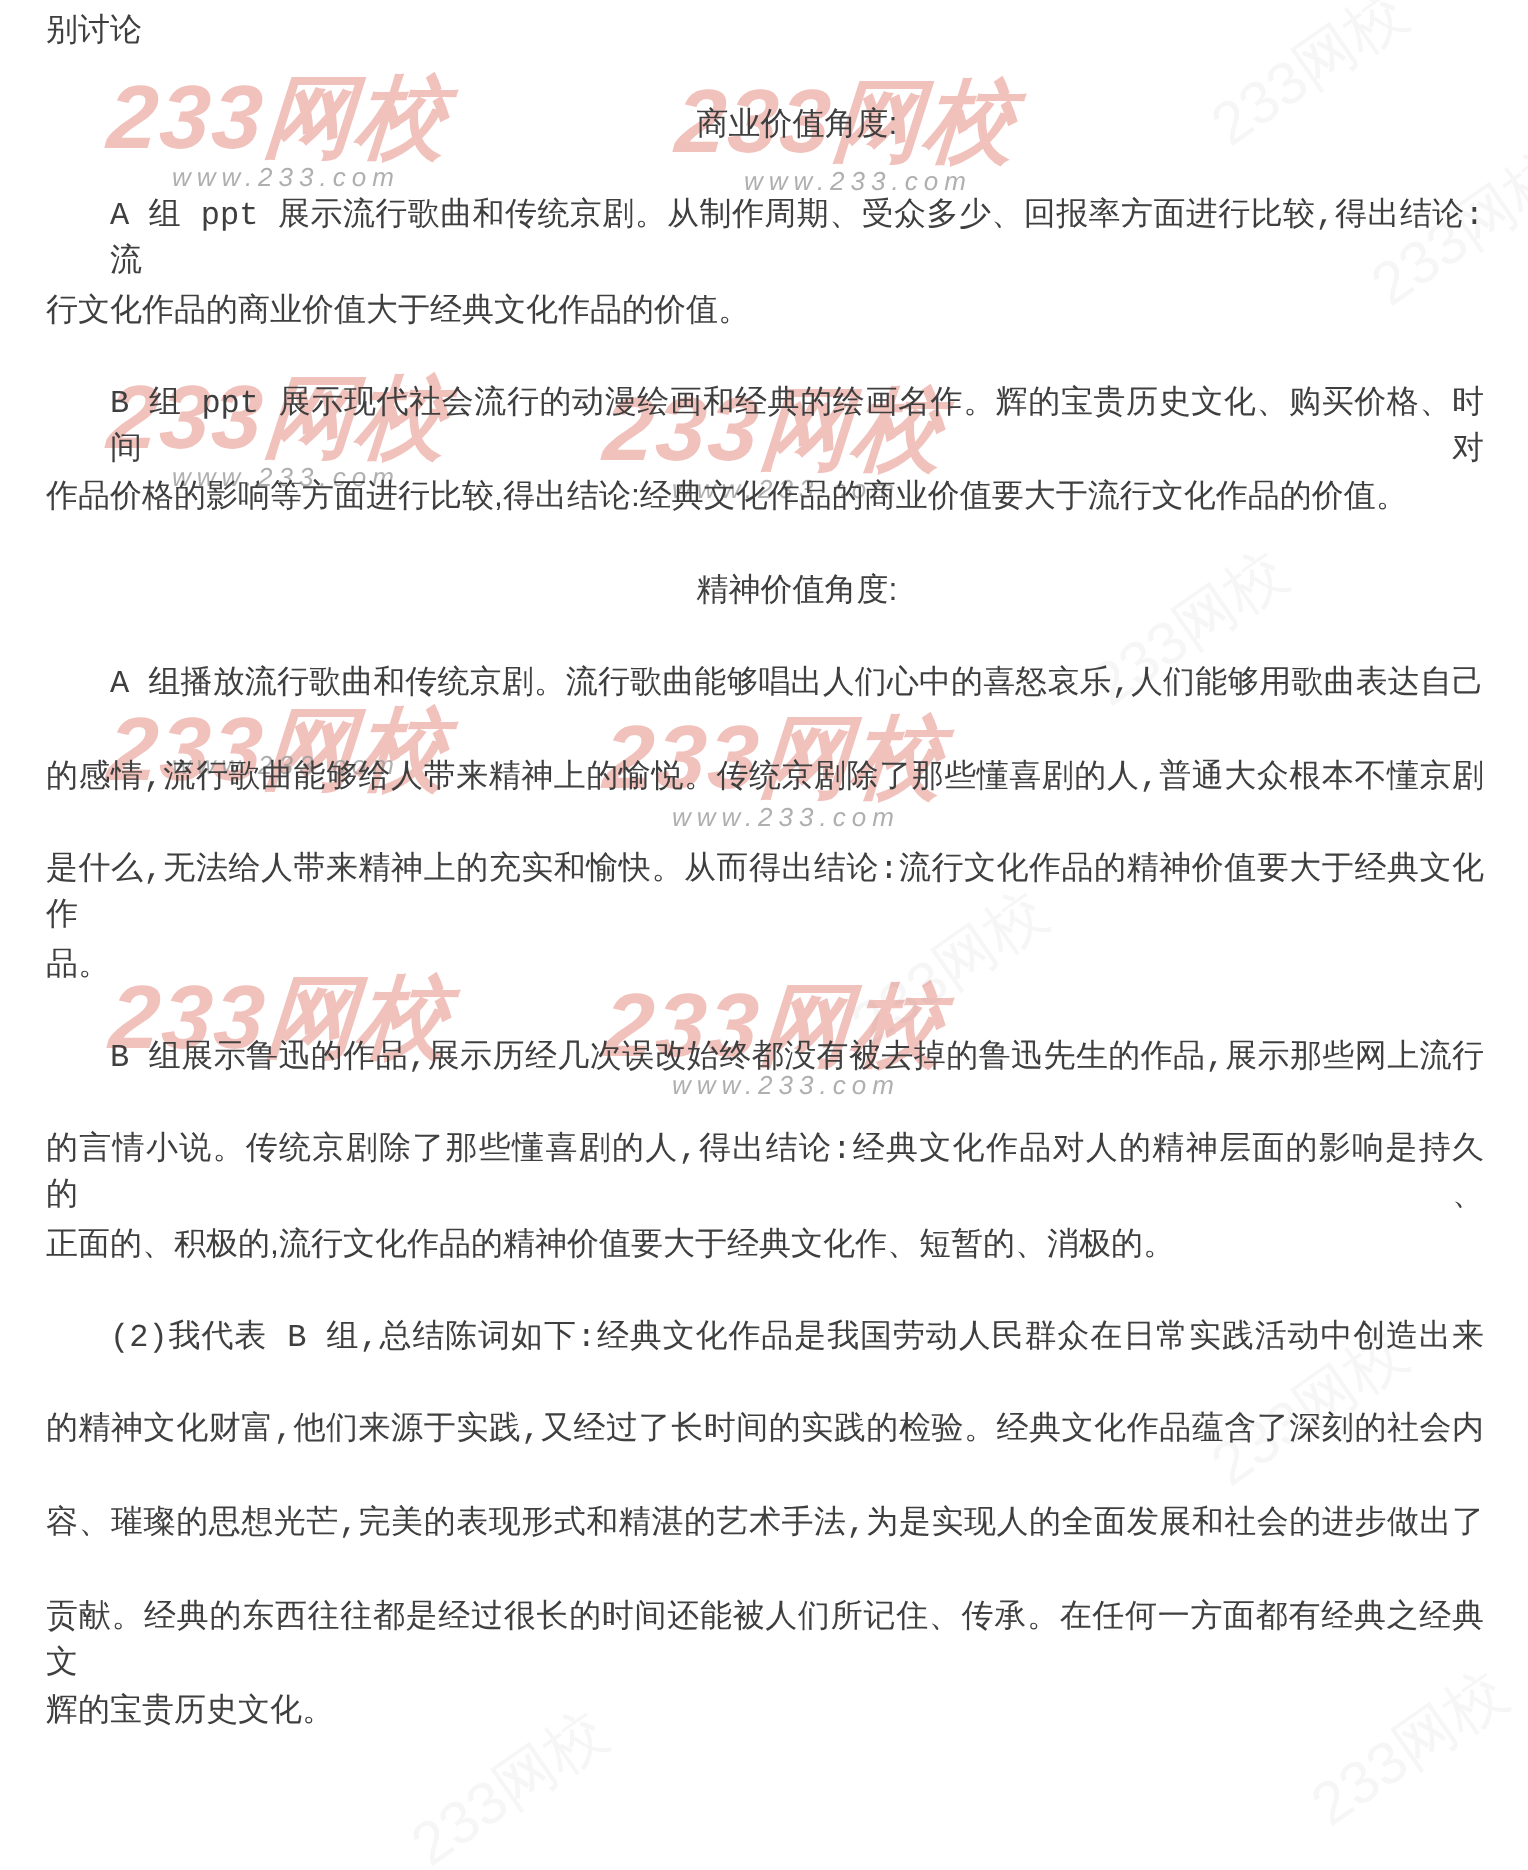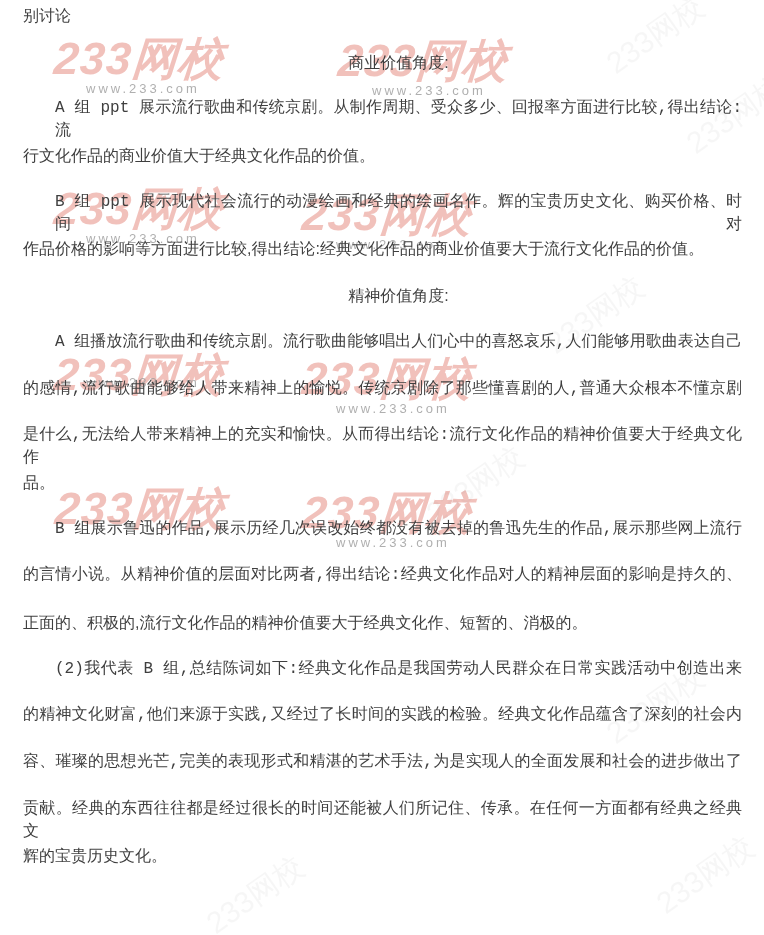--- a/index.html
+++ b/index.html
@@ -31,20 +31,21 @@
     font-size: 45px;
     letter-spacing: 1px;
     color: #e4857a;
     opacity: 0.5;
     white-space: nowrap;
     line-height: 1;
     transform: skewX(-4deg);
   }
   .wm-url {
     position: absolute;
+    font-style: italic;
     font-size: 13px;
     letter-spacing: 3px;
     color: #9c9c9c;
     opacity: 0.8;
     white-space: nowrap;
     line-height: 1;
   }
   .wm-diag {
     position: absolute;
     font-size: 30px;
@@ -124,21 +125,21 @@
     <div class="line indent fill">A 组 ppt 展示流行歌曲和传统京剧。从制作周期、受众多少、回报率方面进行比较,得出结论:流</div>
     <div class="line">行文化作品的商业价值大于经典文化作品的价值。</div>
     <div class="line indent fill">B 组 ppt 展示现代社会流行的动漫绘画和经典的绘画名作。辉的宝贵历史文化、购买价格、时间对</div>
     <div class="line">作品价格的影响等方面进行比较,得出结论:经典文化作品的商业价值要大于流行文化作品的价值。</div>
     <div class="line indent">精神价值角度:</div>
     <div class="line indent fill">A 组播放流行歌曲和传统京剧。流行歌曲能够唱出人们心中的喜怒哀乐,人们能够用歌曲表达自己</div>
     <div class="line fill">的感情,流行歌曲能够给人带来精神上的愉悦。传统京剧除了那些懂喜剧的人,普通大众根本不懂京剧</div>
     <div class="line fill">是什么,无法给人带来精神上的充实和愉快。从而得出结论:流行文化作品的精神价值要大于经典文化作</div>
     <div class="line">品。</div>
     <div class="line indent fill">B 组展示鲁迅的作品,展示历经几次误改始终都没有被去掉的鲁迅先生的作品,展示那些网上流行</div>
-    <div class="line fill">的言情小说。从精神价值的层面对比两者,得出结论:经典文化作品对人的精神层面的影响是持久的、</div>
+    <div class="line fill">的言情小说。传统京剧除了那些懂喜剧的人,得出结论:经典文化作品对人的精神层面的影响是持久的、</div>
     <div class="line">正面的、积极的,流行文化作品的精神价值要大于经典文化作、短暂的、消极的。</div>
     <div class="line indent fill">(2)我代表 B 组,总结陈词如下:经典文化作品是我国劳动人民群众在日常实践活动中创造出来</div>
     <div class="line fill">的精神文化财富,他们来源于实践,又经过了长时间的实践的检验。经典文化作品蕴含了深刻的社会内</div>
     <div class="line fill">容、璀璨的思想光芒,完美的表现形式和精湛的艺术手法,为是实现人的全面发展和社会的进步做出了</div>
     <div class="line fill">贡献。经典的东西往往都是经过很长的时间还能被人们所记住、传承。在任何一方面都有经典之经典文</div>
     <div class="line">辉的宝贵历史文化。</div>
   </div>
 
 </div>
 

